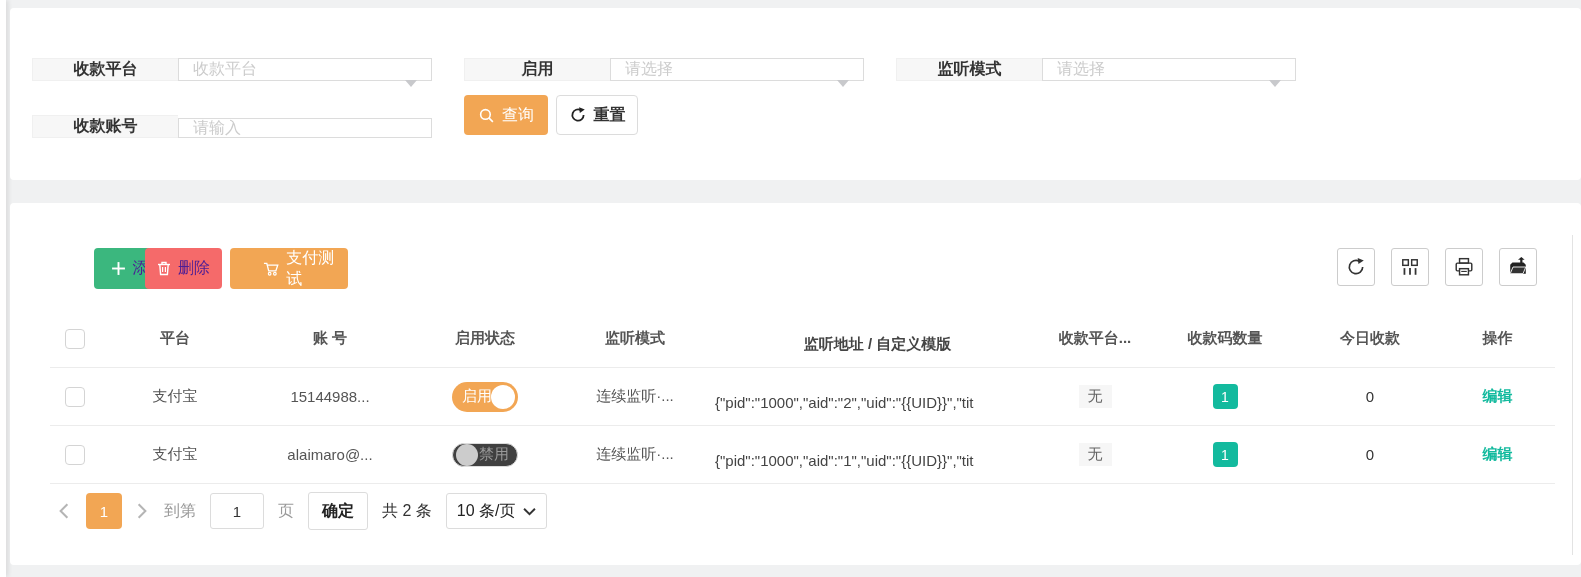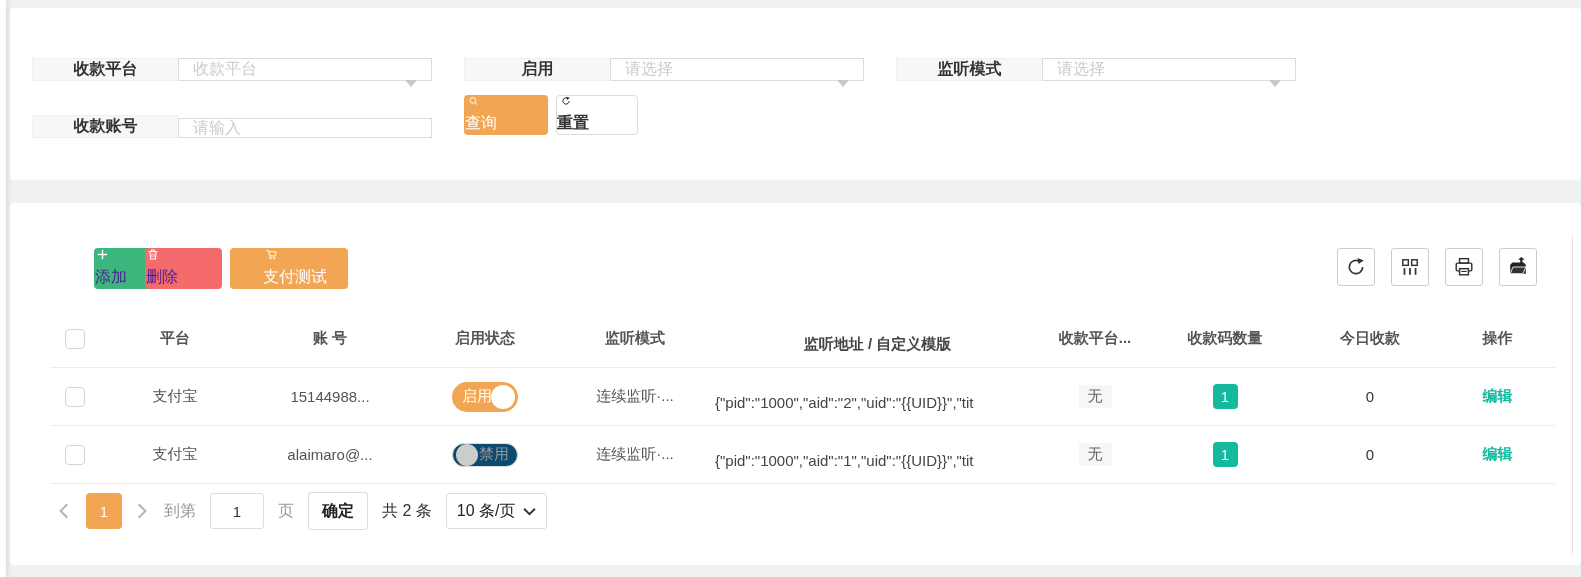--- a/index.html
+++ b/index.html
@@ -37,24 +37,23 @@
     border:none; outline:none; width:100%; font-size:16px; color:#701a75;
     font-family:inherit;
   }
   .filter-field input::placeholder { color:#ccc; }
   .caret-down {
     position:absolute; right:14px; top:21px;
     width:0; height:0; border-left:6px solid transparent;
     border-right:6px solid transparent; border-top:7px solid #c8c9cc;
   }
   .btn {
-    display:inline-flex; align-items:flex-start; justify-content:center;
+    display:inline-flex; align-items:center; justify-content:center;
     border-radius:4px; cursor:pointer; font-size:16px; gap:7px;
     border:1px solid transparent;
-    flex-direction:column;
   }
   .btn-search {
     position:absolute; left:454px; top:87px; width:84px; height:40px;
     background:#f2a654; color:#fff;
   }
   .btn-reset {
     position:absolute; left:546px; top:87px; width:82px; height:40px;
     background:#fff; color:#333; border:1px solid #dcdcdc; font-weight:bold;
   }
 
@@ -92,21 +91,21 @@
   }
   .toggle-on {
     width:66px; height:30px; border-radius:15px; background:#f2a654;
     position:relative; display:flex; align-items:center; cursor:pointer;
   }
   .toggle-on .tg-label { color:#fff; font-size:15px; margin-left:10px; }
   .toggle-on .knob {
     position:absolute; right:3px; width:24px; height:24px; border-radius:50%; background:#fff;
   }
   .toggle-off {
-    width:66px; height:24px; border-radius:15px; background:#0c4a6e; border:1px solid #dcdcdc;
+    width:66px; height:24px; border-radius:15px; background:#404040; border:1px solid #dcdcdc;
     position:relative; display:flex; align-items:center; justify-content:flex-end; cursor:pointer;text-align:center;
   }
   .toggle-off .tg-label { color:#999; font-size:15px; margin-right:8px; }
   .toggle-off .knob {
     position:absolute; left:3px; width:22px; height:22px; border-radius:50%; background:#ccc;
   }
   .chip-none { background:#f6f6f6; color:#666; padding:2px 9px; font-size:15px; }
   .badge-count {
     min-width:25px; height:25px; background:#13ba9e; color:#fff; border-radius:4px;
     display:inline-flex; align-items:center; justify-content:center; font-size:14px; padding:0 4px;

